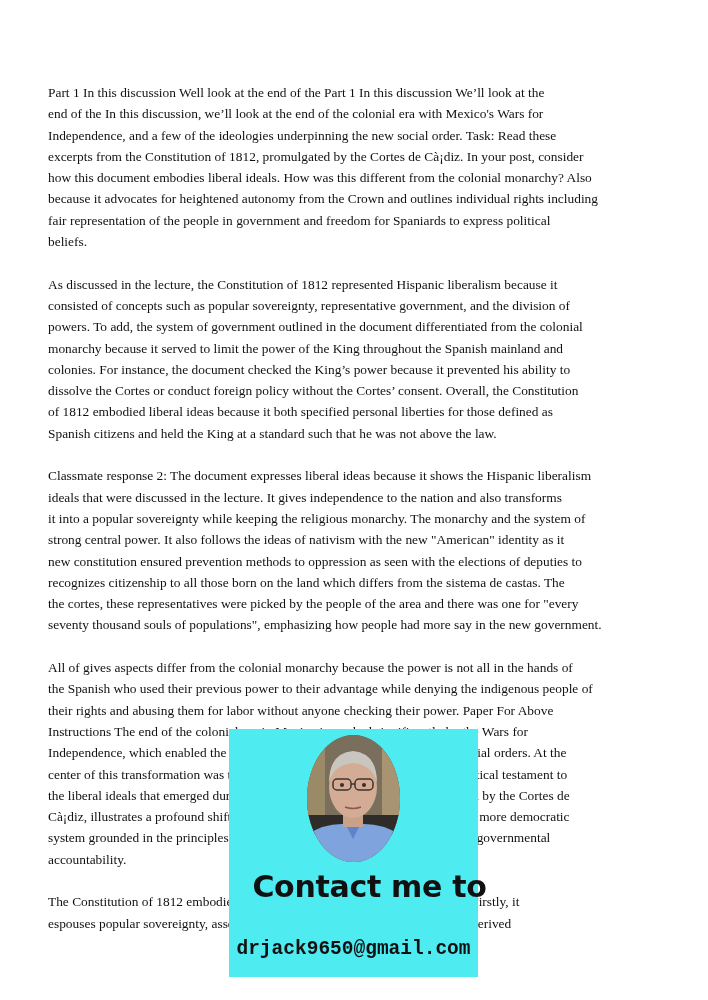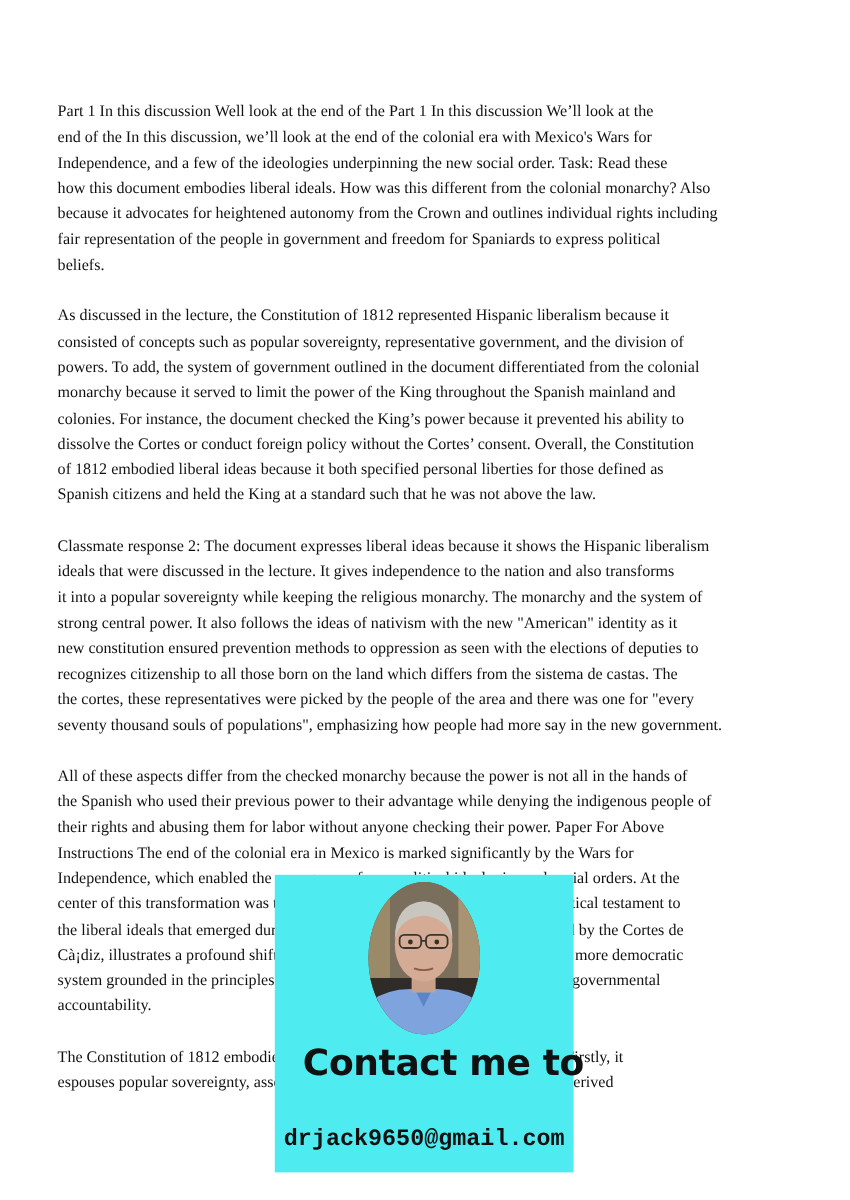--- a/index.html
+++ b/index.html
@@ -81,20 +81,21 @@
     }
   </style>
 </head>
 <body>
 
 <div class="page">
   <div>
     <span class="line">Part 1 In this discussion Well look at the end of the Part 1 In this discussion We’ll look at the</span>
     <span class="line">end of the In this discussion, we’ll look at the end of the colonial era with Mexico's Wars for</span>
     <span class="line">Independence, and a few of the ideologies underpinning the new social order. Task: Read these</span>
+    <span class="line">excerpts from the Constitution of 1812, promulgated by the Cortes de Cà¡diz. In your post, consider</span>
     <span class="line">how this document embodies liberal ideals. How was this different from the colonial monarchy? Also</span>
     <span class="line">because it advocates for heightened autonomy from the Crown and outlines individual rights including</span>
     <span class="line">fair representation of the people in government and freedom for Spaniards to express political</span>
     <span class="line">beliefs.</span>
   </div>
   <span class="para-gap"></span>
   <div>
     <span class="line">As discussed in the lecture, the Constitution of 1812 represented Hispanic liberalism because it</span>
     <span class="line">consisted of concepts such as popular sovereignty, representative government, and the division of</span>
     <span class="line">powers. To add, the system of government outlined in the document differentiated from the colonial</span>
@@ -110,21 +111,21 @@
     <span class="line">ideals that were discussed in the lecture. It gives independence to the nation and also transforms</span>
     <span class="line">it into a popular sovereignty while keeping the religious monarchy. The monarchy and the system of</span>
     <span class="line">strong central power. It also follows the ideas of nativism with the new "American" identity as it</span>
     <span class="line">new constitution ensured prevention methods to oppression as seen with the elections of deputies to</span>
     <span class="line">recognizes citizenship to all those born on the land which differs from the sistema de castas. The</span>
     <span class="line">the cortes, these representatives were picked by the people of the area and there was one for "every</span>
     <span class="line">seventy thousand souls of populations", emphasizing how people had more say in the new government.</span>
   </div>
   <span class="para-gap"></span>
   <div>
-    <span class="line">All of these aspects differ from the checked monarchy because the power is not all in the hands of</span>
+    <span class="line">All of gives aspects differ from the colonial monarchy because the power is not all in the hands of</span>
     <span class="line">the Spanish who used their previous power to their advantage while denying the indigenous people of</span>
     <span class="line">their rights and abusing them for labor without anyone checking their power. Paper For Above</span>
     <span class="line">Instructions The end of the colonial era in Mexico is marked significantly by the Wars for</span>
     <span class="line">Independence, which enabled the emergence of new political ideologies and social orders. At the</span>
     <span class="line">center of this transformation was the Constitution of 1812, which stands as a critical testament to</span>
     <span class="line">the liberal ideals that emerged during this period. The Constitution, promulgated by the Cortes de</span>
     <span class="line">Cà¡diz, illustrates a profound shift from the colonial monarchy's absolutism to a more democratic</span>
     <span class="line">system grounded in the principles of popular sovereignty, individual rights, and governmental</span>
     <span class="line">accountability.</span>
   </div>

